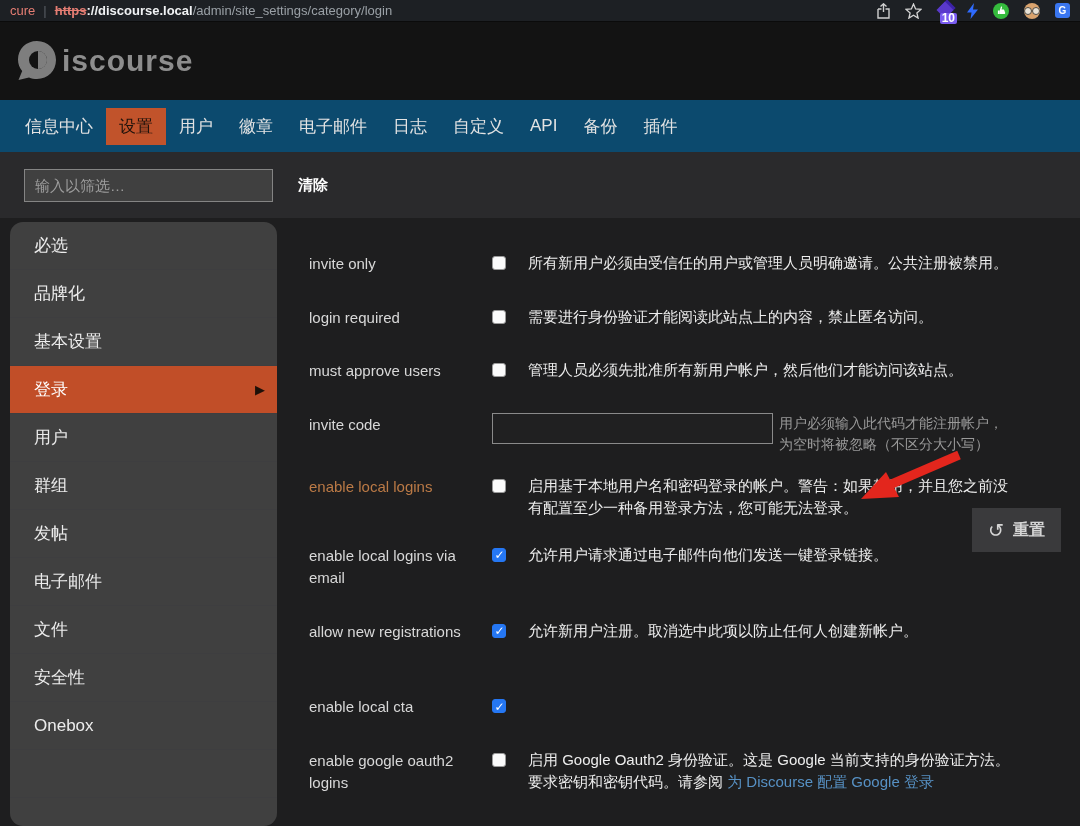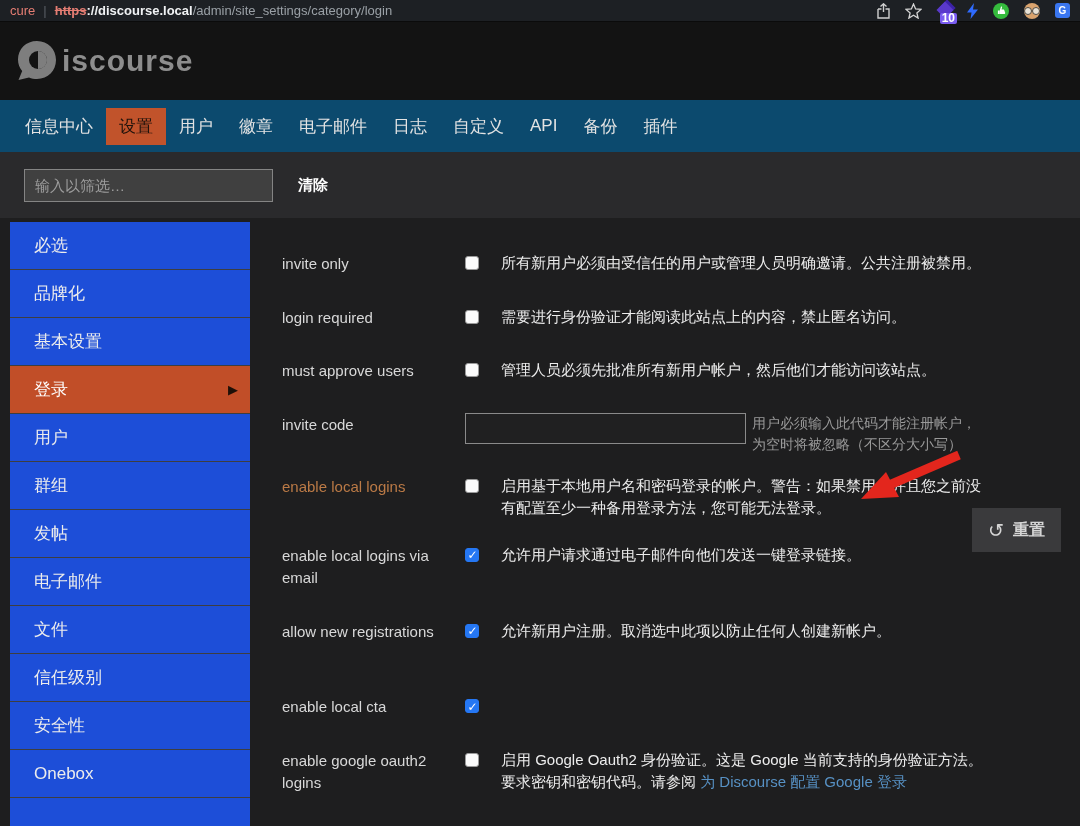--- a/index.html
+++ b/index.html
@@ -46,21 +46,21 @@
   
   .filter-row{ height:66px; background:#2a2a2c; display:flex; align-items:center; padding-left:24px; gap:25px; }
   .filter-input{
     width:249px; height:33px; background:#404040; border:1px solid #848484;
     color:#cfcfcf; font-size:15px; padding:0 10px; font-family:inherit;
   }
   .filter-input::placeholder{ color:#9c9c9c; }
   .clear-btn{ font-size:15px; font-weight:bold; color:#ffffff; background:none; border:none; font-family:inherit; cursor:pointer; }
   
   .main{ display:flex; height:608px; padding-left:10px; position:relative; }
-  .sidebar{ width:240px; background:#1d4ed8; margin-top:4px; flex-shrink:0; }
+  .sidebar{ width:267px; background:#404040; margin-top:4px; flex-shrink:0;border-radius:13px; }
   .sidebar-item{
     height:48px; display:flex; align-items:center; padding-left:24px; padding-right:12px;
     font-size:17px; color:#ececec; border-bottom:1px solid #3e3e40; cursor:pointer;
   }
   .sidebar-item.active{ background:#c14e28; color:#ffffff;gap:40px; }
   .sidebar-item .caret{ margin-left:auto; color:#1e1008; font-size:13px; }
   .content{ flex:1; padding:34px 20px 0 32px; position:relative; overflow:hidden; }
   .setting-row{ display:flex; margin-bottom:30px; }
   .setting-row:nth-of-type(4){ margin-bottom:20px; }
   .setting-row:nth-of-type(5){ margin-bottom:24px; }
@@ -180,23 +180,20 @@
     <div class="sidebar-item">
         <span>发帖</span>
       </div>
     <div class="sidebar-item">
         <span>电子邮件</span>
       </div>
     <div class="sidebar-item">
         <span>文件</span>
       </div>
     <div class="sidebar-item">
-        <span>信任级别</span>
-      </div>
-    <div class="sidebar-item">
         <span>安全性</span>
       </div>
     <div class="sidebar-item">
         <span>Onebox</span>
       </div>
     <div class="sidebar-item"></div>
   </div>
 
   <div class="content">
 

